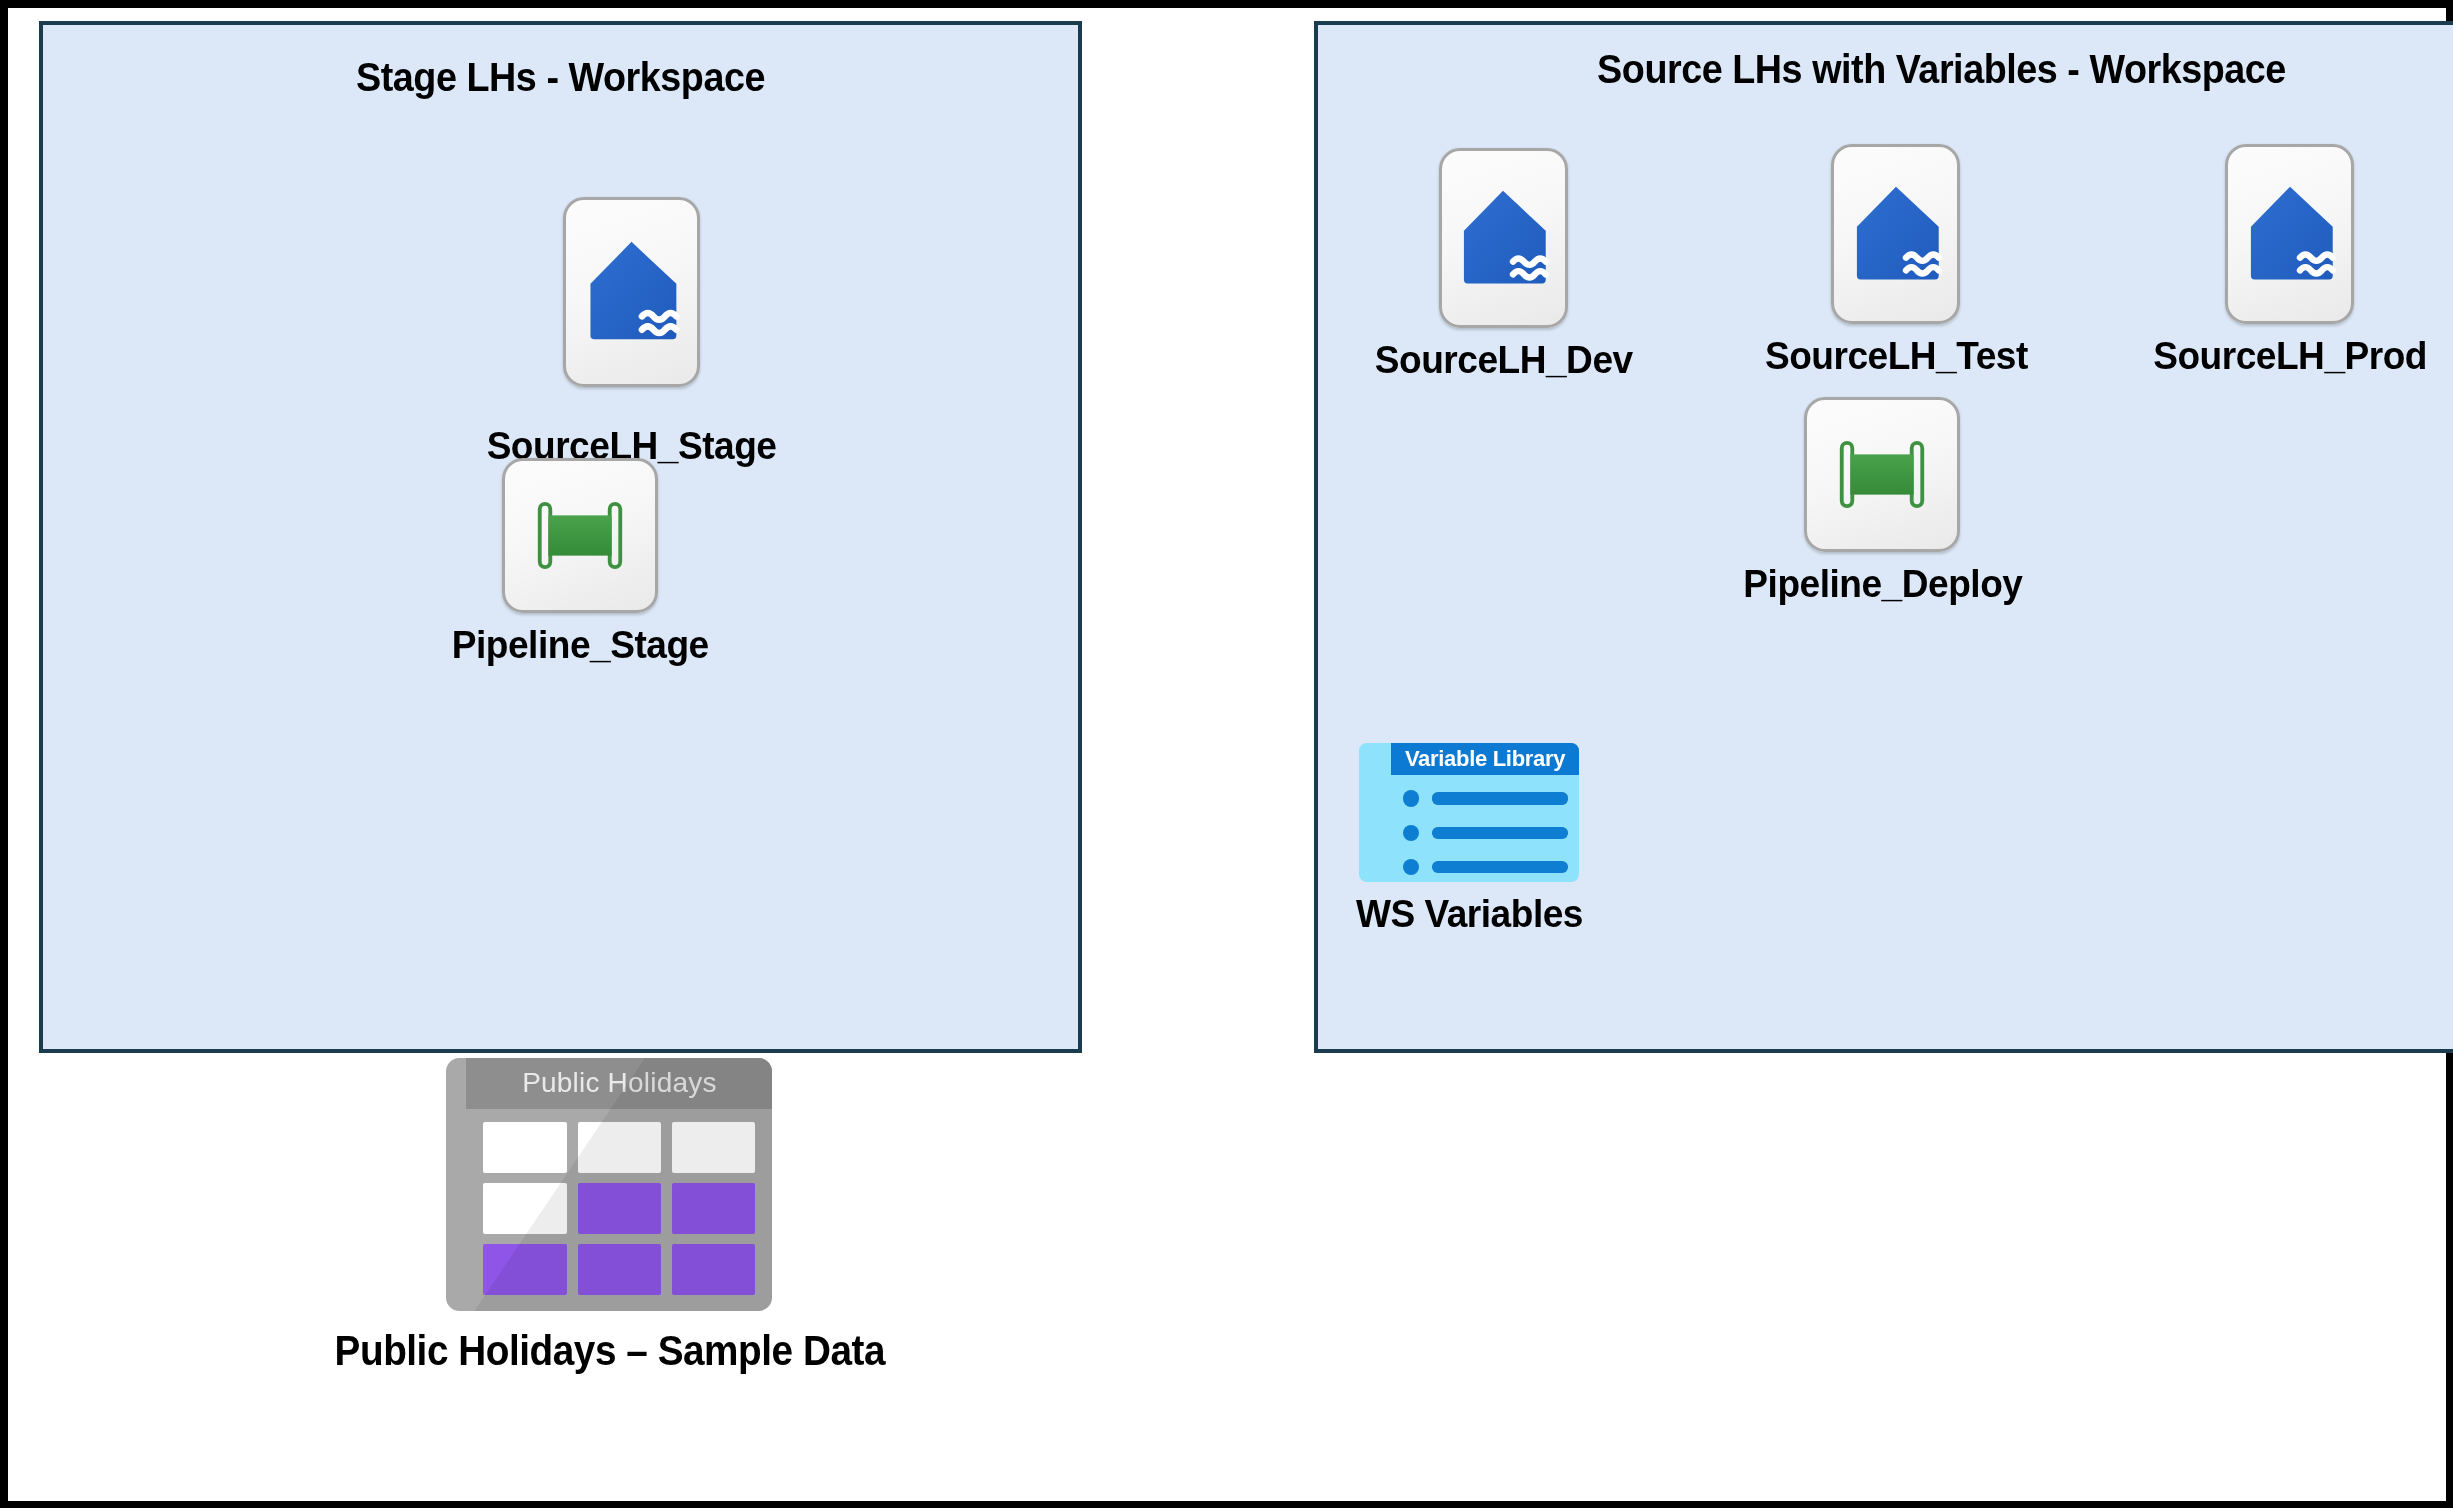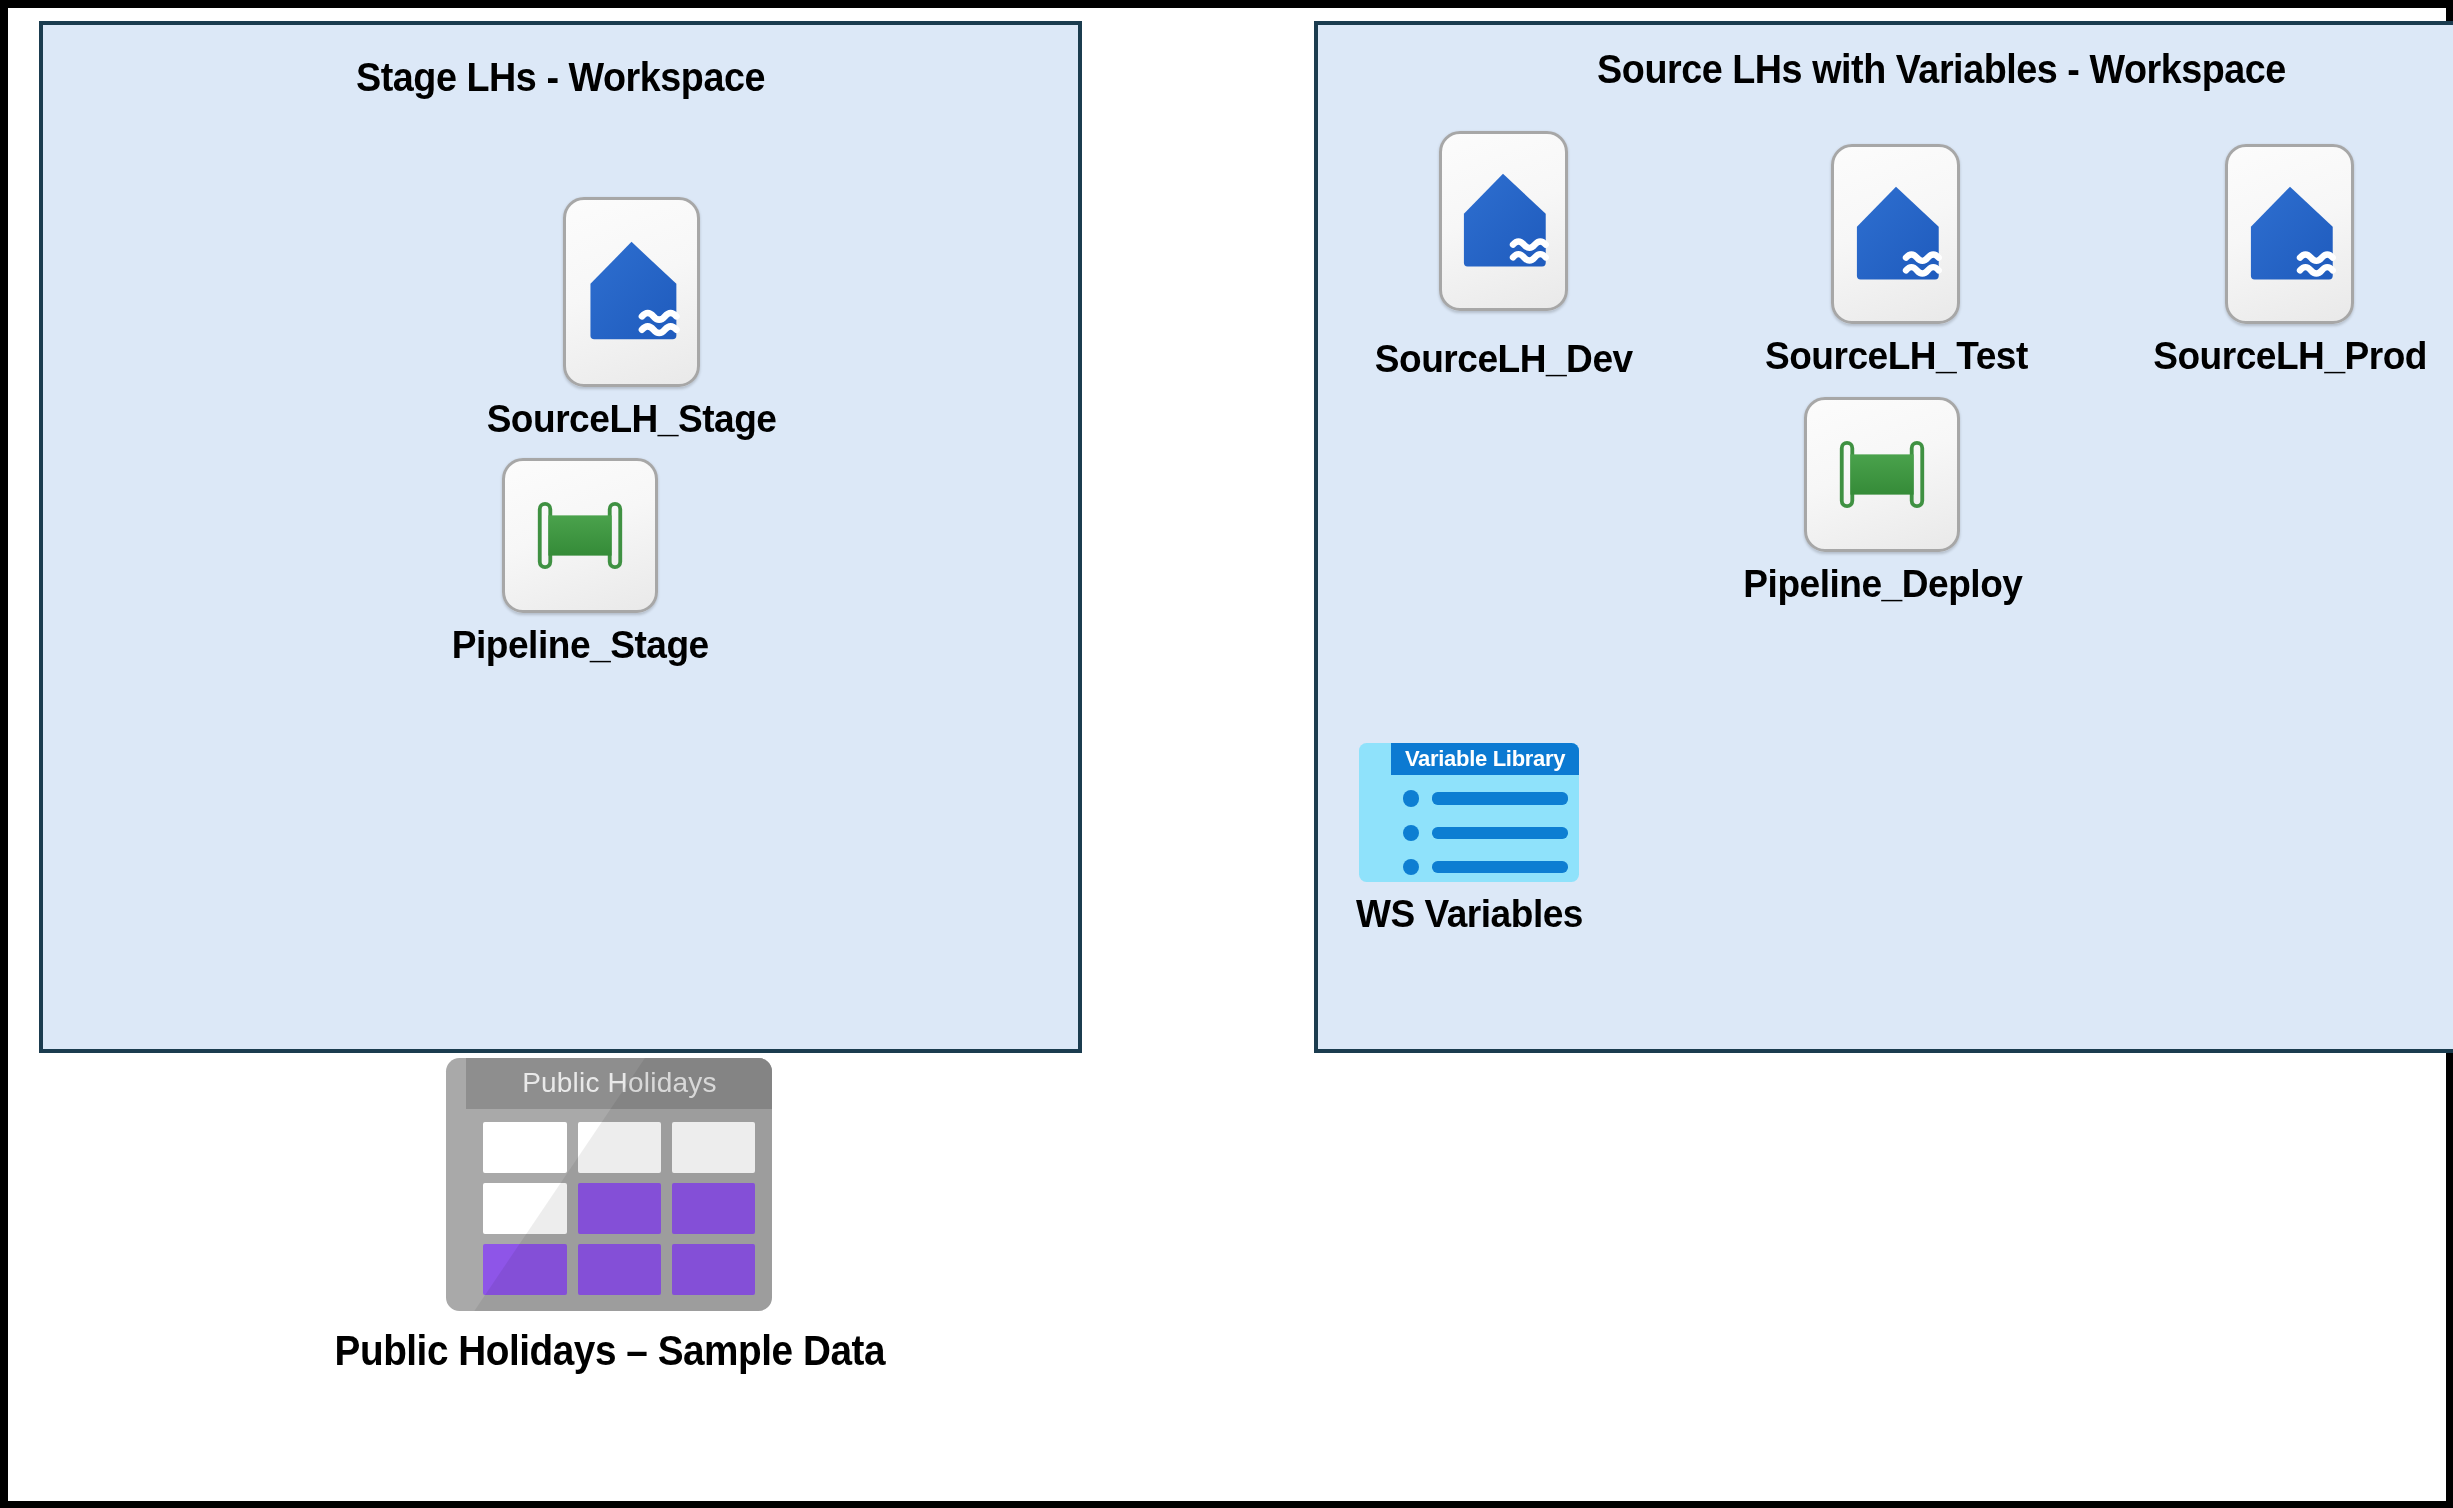--- a/index.html
+++ b/index.html
@@ -192,21 +192,21 @@
   }
 </style>
 </head>
 <body>
 
 <div id="canvas">
 
   <div class="workspace-panel" id="panel-stage">
     <div class="panel-title">Stage LHs - Workspace</div>
 
-    <div class="item" style="left:436px; top:172px;">
+    <div class="item" style="left:436px; top:172px;gap:27px;">
       <div class="tile lakehouse">
         <span>
           <svg width="105" height="115" viewBox="0 0 110 120">
             <defs>
               <linearGradient id="lhGrad1" x1="0" y1="0" x2="1" y2="1">
                 <stop offset="0%" stop-color="#2e6fd0"></stop>
                 <stop offset="100%" stop-color="#1f5bbd"></stop>
               </linearGradient>
             </defs>
             <path d="M55 8 L102 52 L102 106 Q102 110 98 110 L16 110 Q12 110 12 106 L12 52 Z" fill="url(#lhGrad1)"></path>
@@ -236,21 +236,21 @@
           </svg>
         </span>
       </div>
       <div class="item-label">Pipeline_Stage</div>
     </div>
   </div>
 
   <div class="workspace-panel" id="panel-source">
     <div class="panel-title">Source LHs with Variables - Workspace</div>
 
-    <div class="item" style="left:50px; top:106px;gap:16px;">
+    <div class="item" style="left:50px; top:123px;">
       <div class="tile lakehouse small">
         <span>
           <svg width="100" height="110" viewBox="0 0 110 120">
             <defs>
               <linearGradient id="lhGrad2" x1="0" y1="0" x2="1" y2="1">
                 <stop offset="0%" stop-color="#2e6fd0"></stop>
                 <stop offset="100%" stop-color="#1f5bbd"></stop>
               </linearGradient>
             </defs>
             <path d="M55 8 L102 52 L102 106 Q102 110 98 110 L16 110 Q12 110 12 106 L12 52 Z" fill="url(#lhGrad2)"></path>

